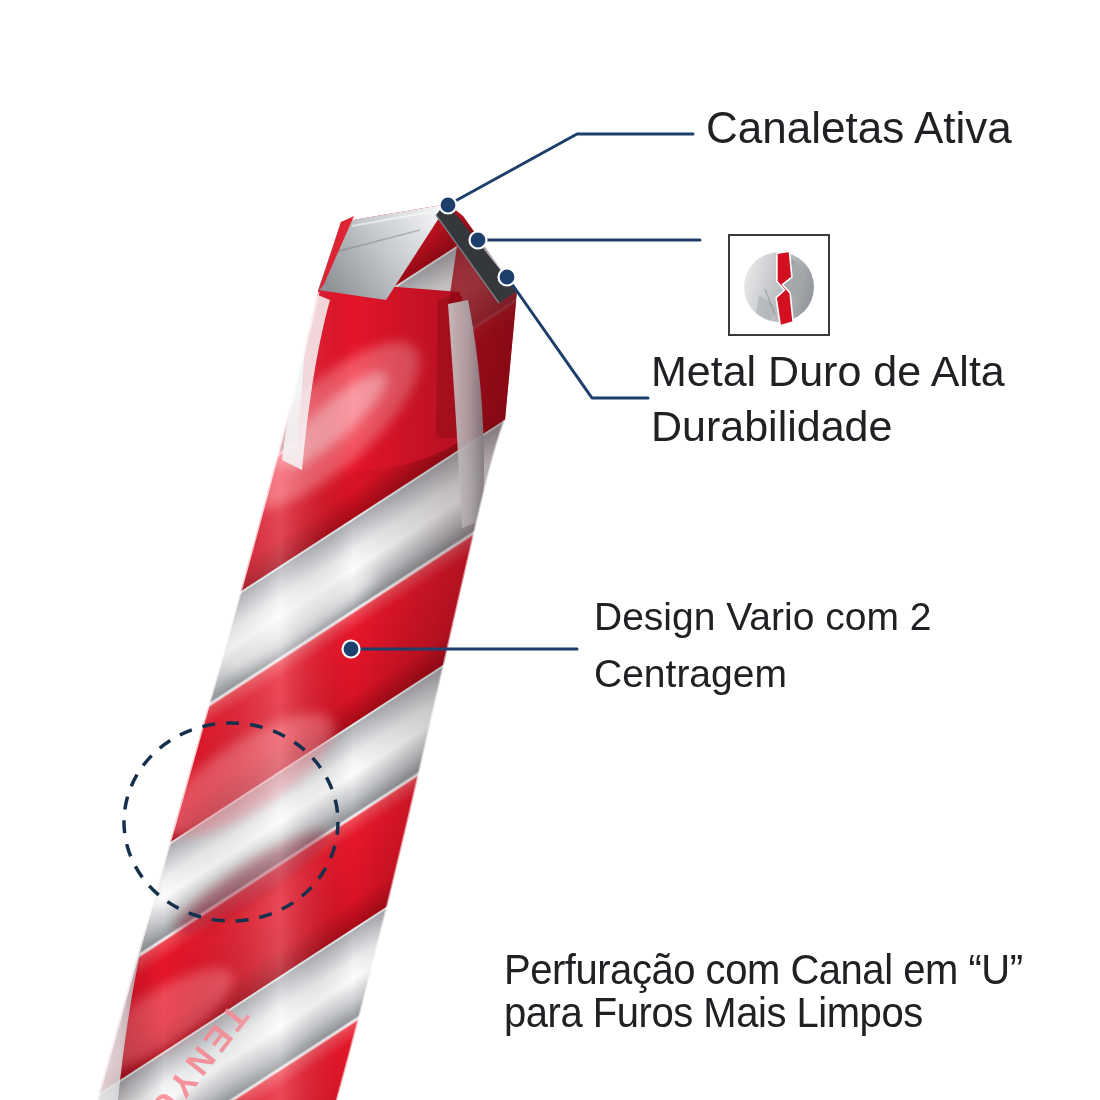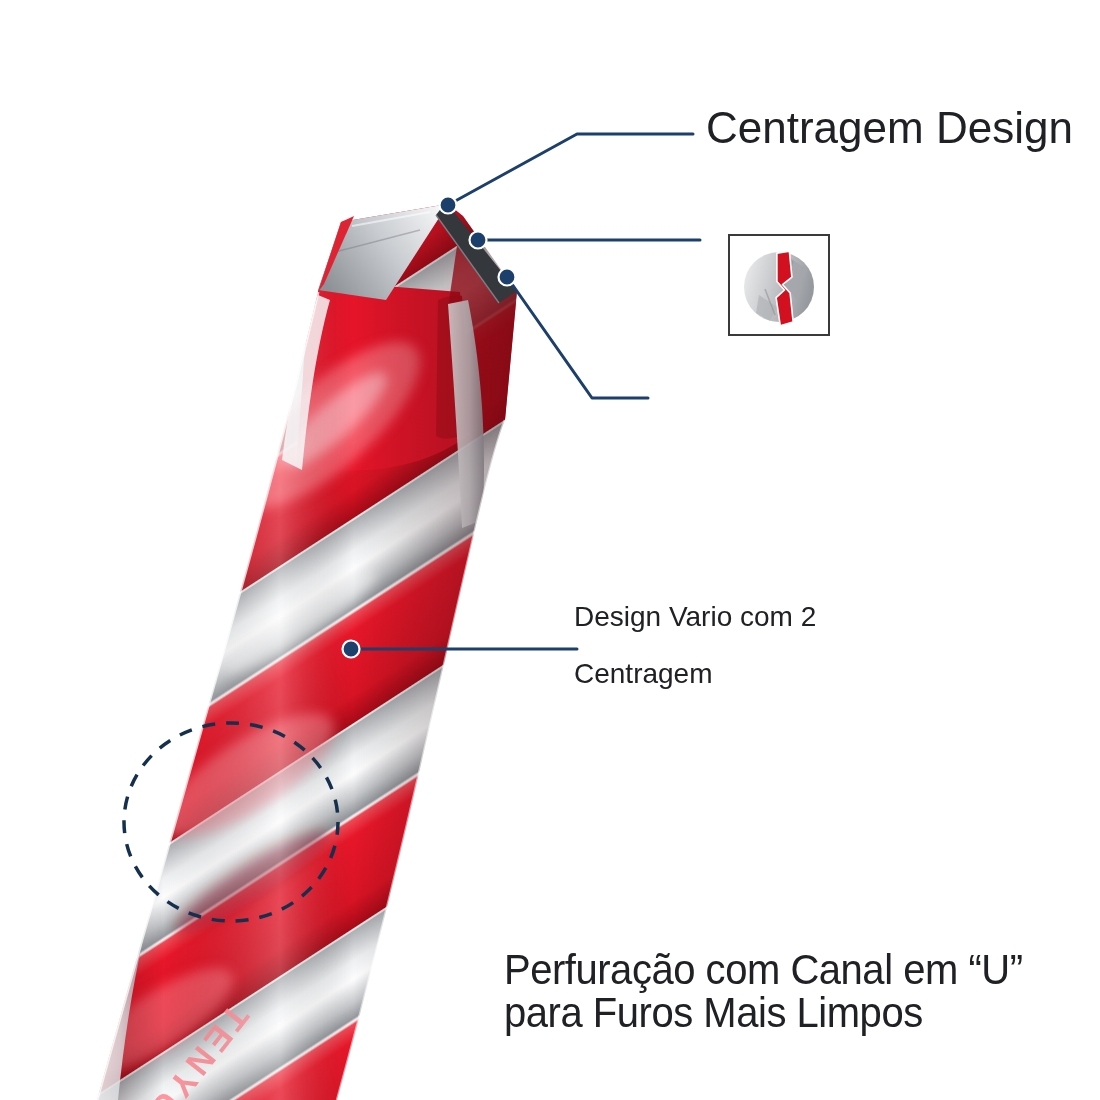--- a/index.html
+++ b/index.html
@@ -13,21 +13,21 @@
   .scene{position:absolute;left:0;top:0;}
   .label{
     position:absolute;
     color:#202124;
     font-family:"Liberation Sans", sans-serif;
     white-space:nowrap;
   }
   .label div{white-space:nowrap;}
   #label-centragem{left:706px;top:106px;font-size:44px;line-height:44px;}
   #label-metal{left:651px;top:344px;font-size:43px;line-height:55px;}
-  #label-design{left:574px;top:588px;font-size:28px;line-height:57px;}
+  #label-design{left:594px;top:588px;font-size:39px;line-height:57px;}
   #label-perf{left:504px;top:948px;font-size:43px;line-height:43px;
               transform:scaleX(0.93);transform-origin:left top;letter-spacing:-0.5px;}
   .inset-box{
     position:absolute;left:728px;top:234px;width:102px;height:102px;
     box-sizing:border-box;border:2px solid #3a3a3a;background:#ffffff;
     display:flex;align-items:center;justify-content:center;
   }
 </style>
 </head>
 <body>
@@ -162,23 +162,27 @@
       <polygon points="28,58 46,70 39,84 25,76" fill="#b0b3b7" opacity="0.7"></polygon>
       <path d="M62,24 L52,52" stroke="#8f9296" stroke-width="1.5" opacity="0.6" fill="none"></path>
       <path d="M34,52 L44,78" stroke="#8f9296" stroke-width="1.5" opacity="0.6" fill="none"></path>
       <g transform="rotate(10 48 50)">
         <path d="M40,17 L52,13 L59,38 L51,47 L60,54 L68,82 L56,88 L47,61 L54,52 L45,45 Z" fill="#d3101f" stroke="#ffffff" stroke-width="1.6" stroke-linejoin="round"></path>
       </g>
     </svg>
   </div>
 
   <div class="label" id="label-centragem">
-    <div>Centragem Design</div>
+    <div>Canaletas Ativa</div>
   </div>
 
+  <div class="label" id="label-metal">
+    <div>Metal Duro de Alta</div>
+    <div>Durabilidade</div>
+  </div>
 
   <div class="label" id="label-design">
     <div>Design Vario com 2</div>
     <div>Centragem</div>
   </div>
 
   <div class="label" id="label-perf">
     <div>Perfuração com Canal em “U”</div>
     <div>para Furos Mais Limpos</div>
   </div>

